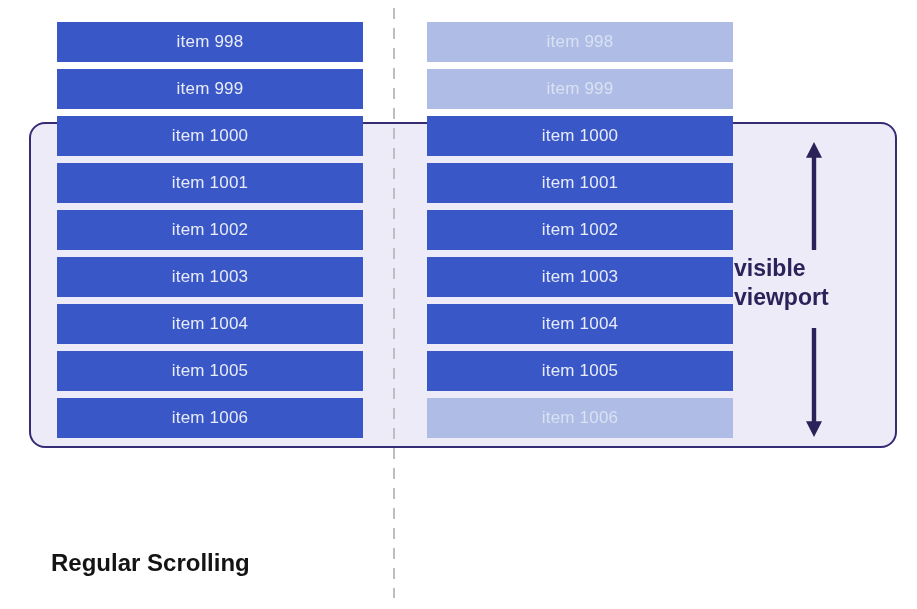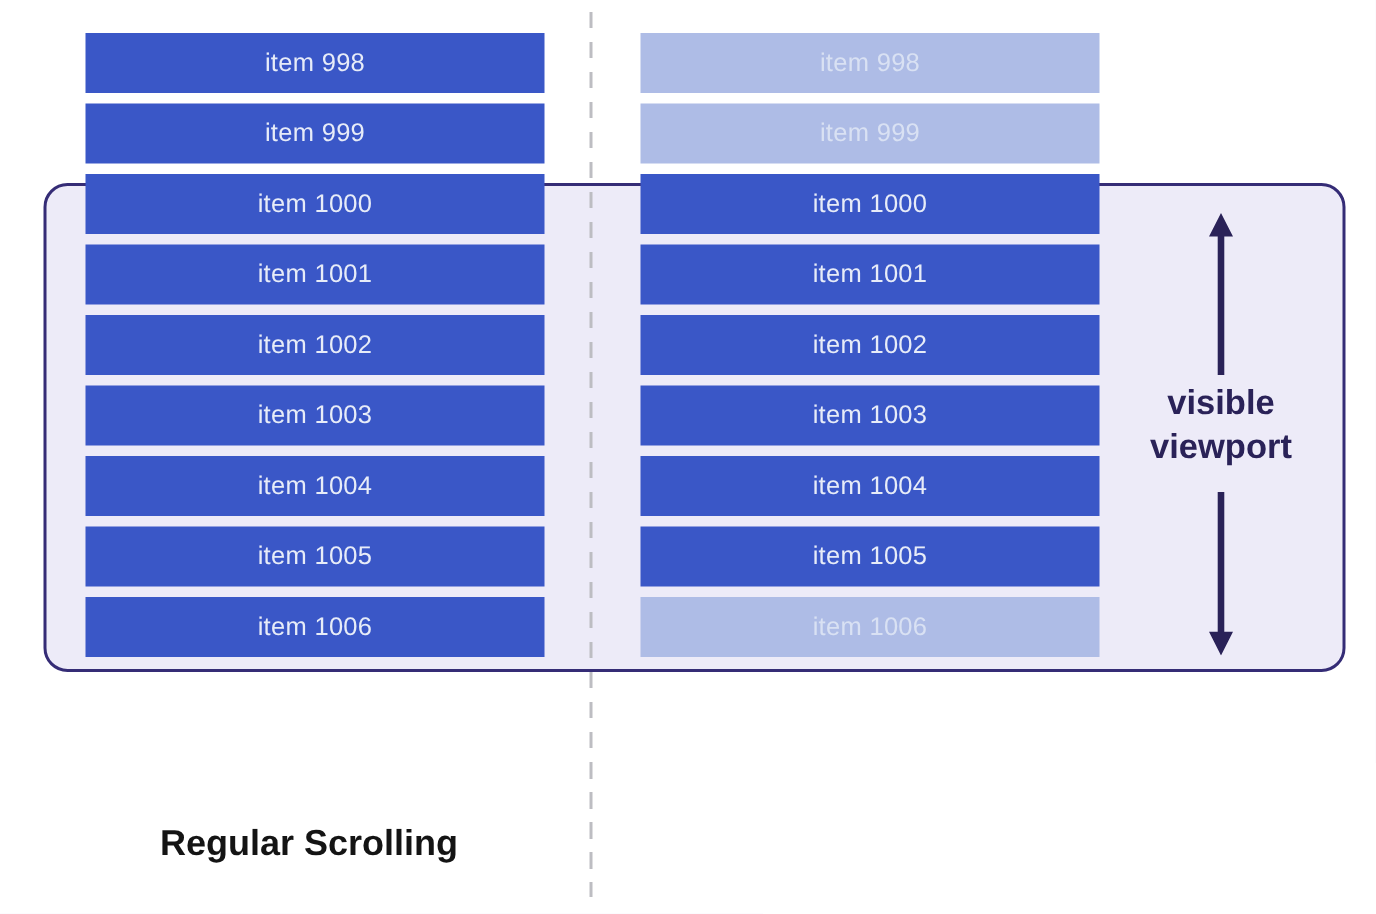--- a/index.html
+++ b/index.html
@@ -81,32 +81,32 @@
     z-index: 3;
   }
   .arrow path { fill: var(--arrow); }
   .arrow.up   { top: 142px; height: 108px; }
   .arrow.down { top: 328px; height: 109px; }
   .viewport-label {
     position: absolute;
     left: 734px;
     top: 254px;
     width: 160px;
-    text-align: center;
+    text-align: left;
     font-size: 23px;
     font-weight: bold;
     line-height: 1.28;
     color: var(--arrow);
     z-index: 3;
   }
   .caption {
     position: absolute;
     top: 549px;
     width: 310px;
-    text-align: center;
+    text-align: left;
     font-size: 24px;
     font-weight: bold;
     color: var(--caption);
     z-index: 3;
   }
   .caption.left  { left: 51px; }
   .caption.right { left: 426px; }
 </style>
 </head>
 <body>

